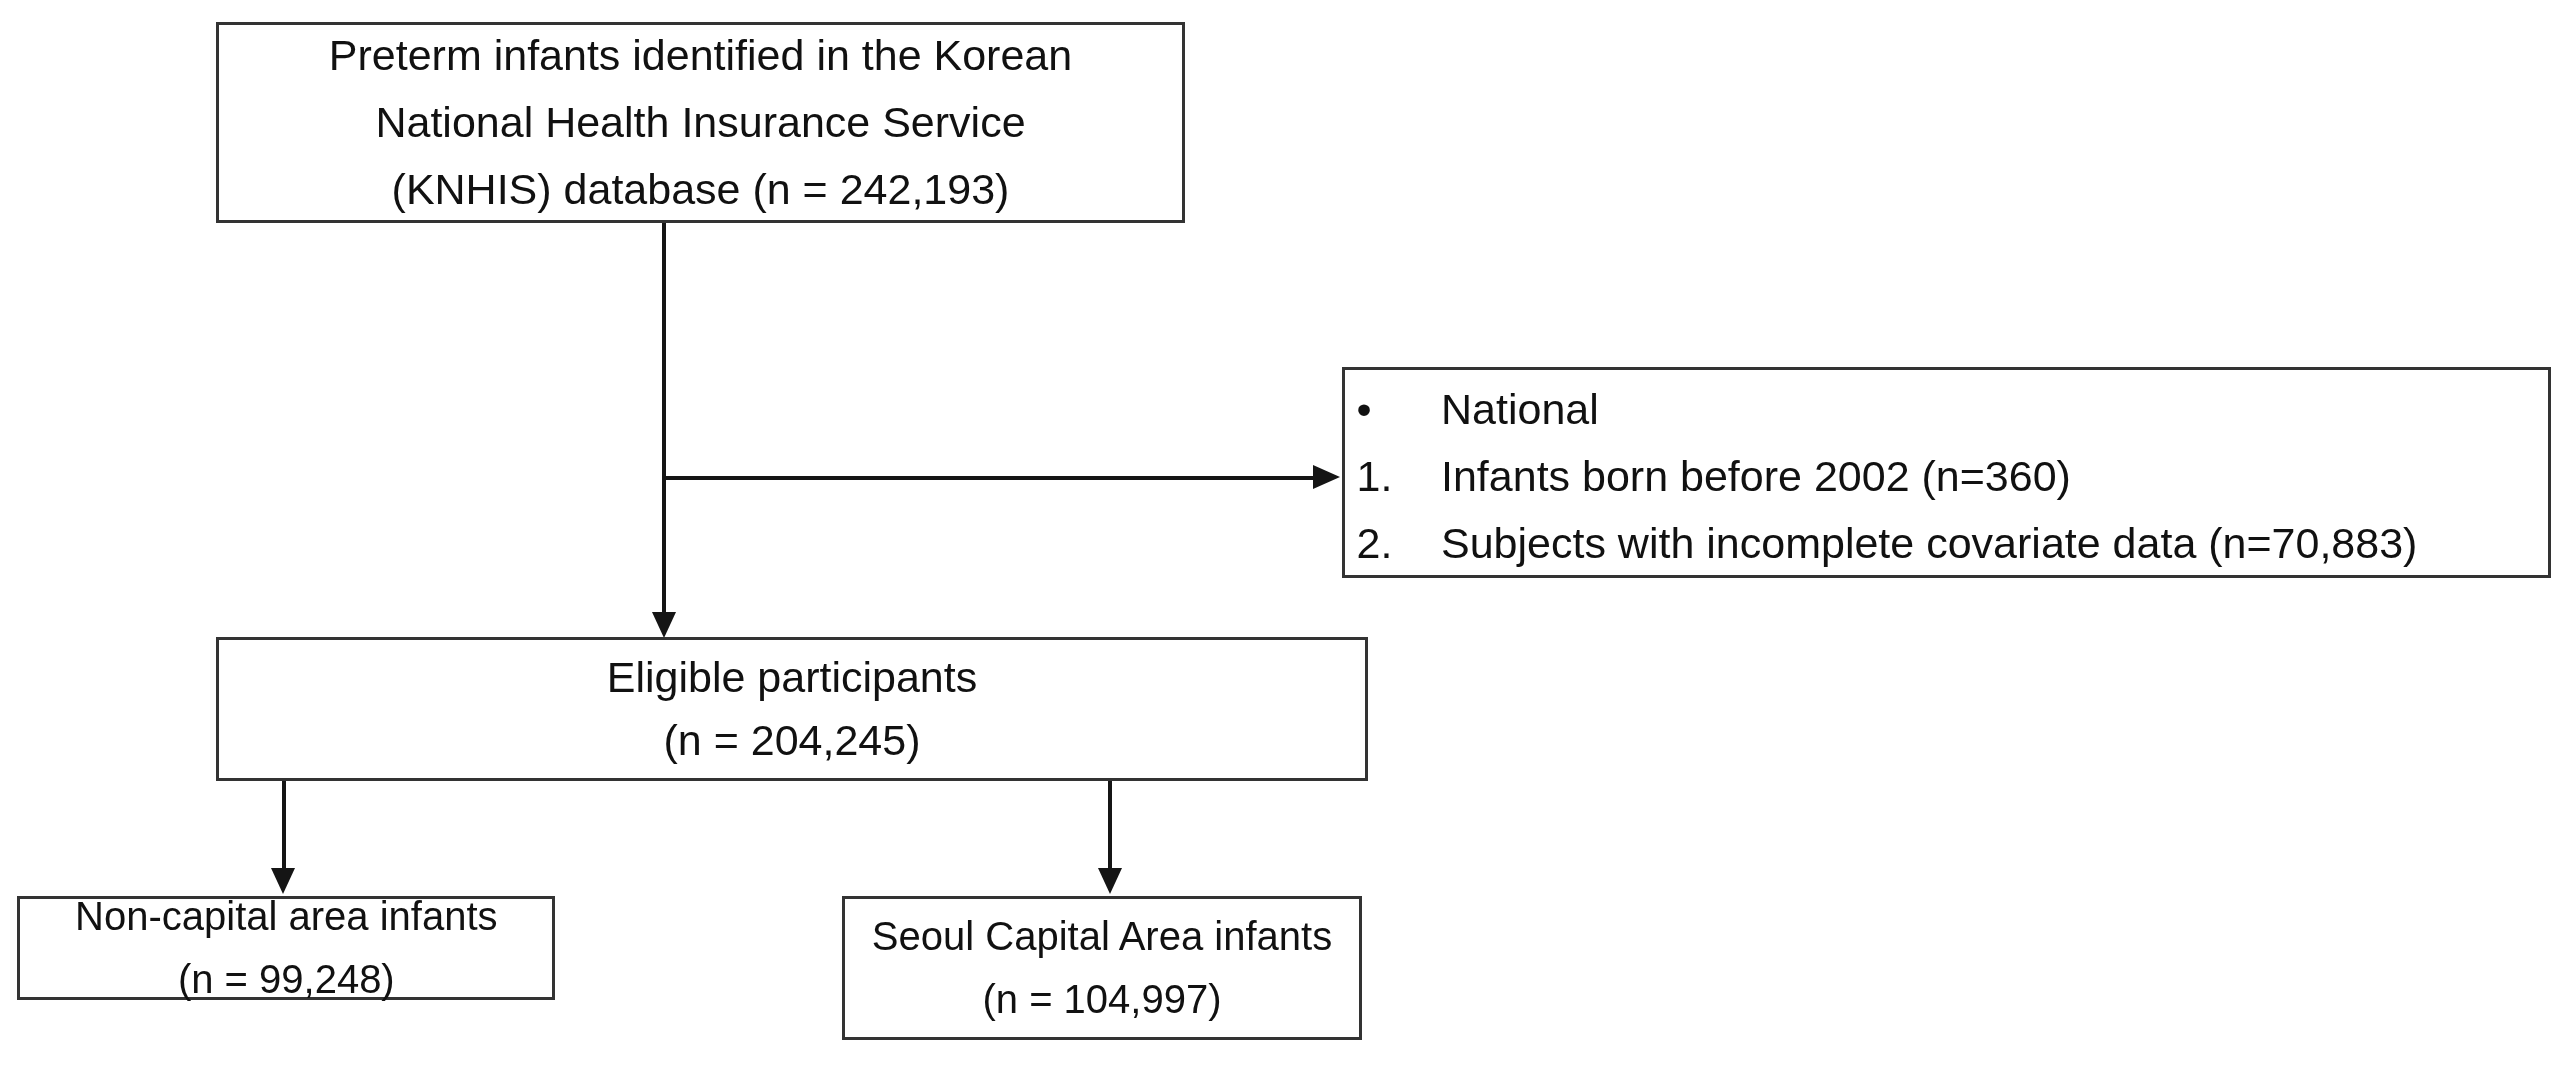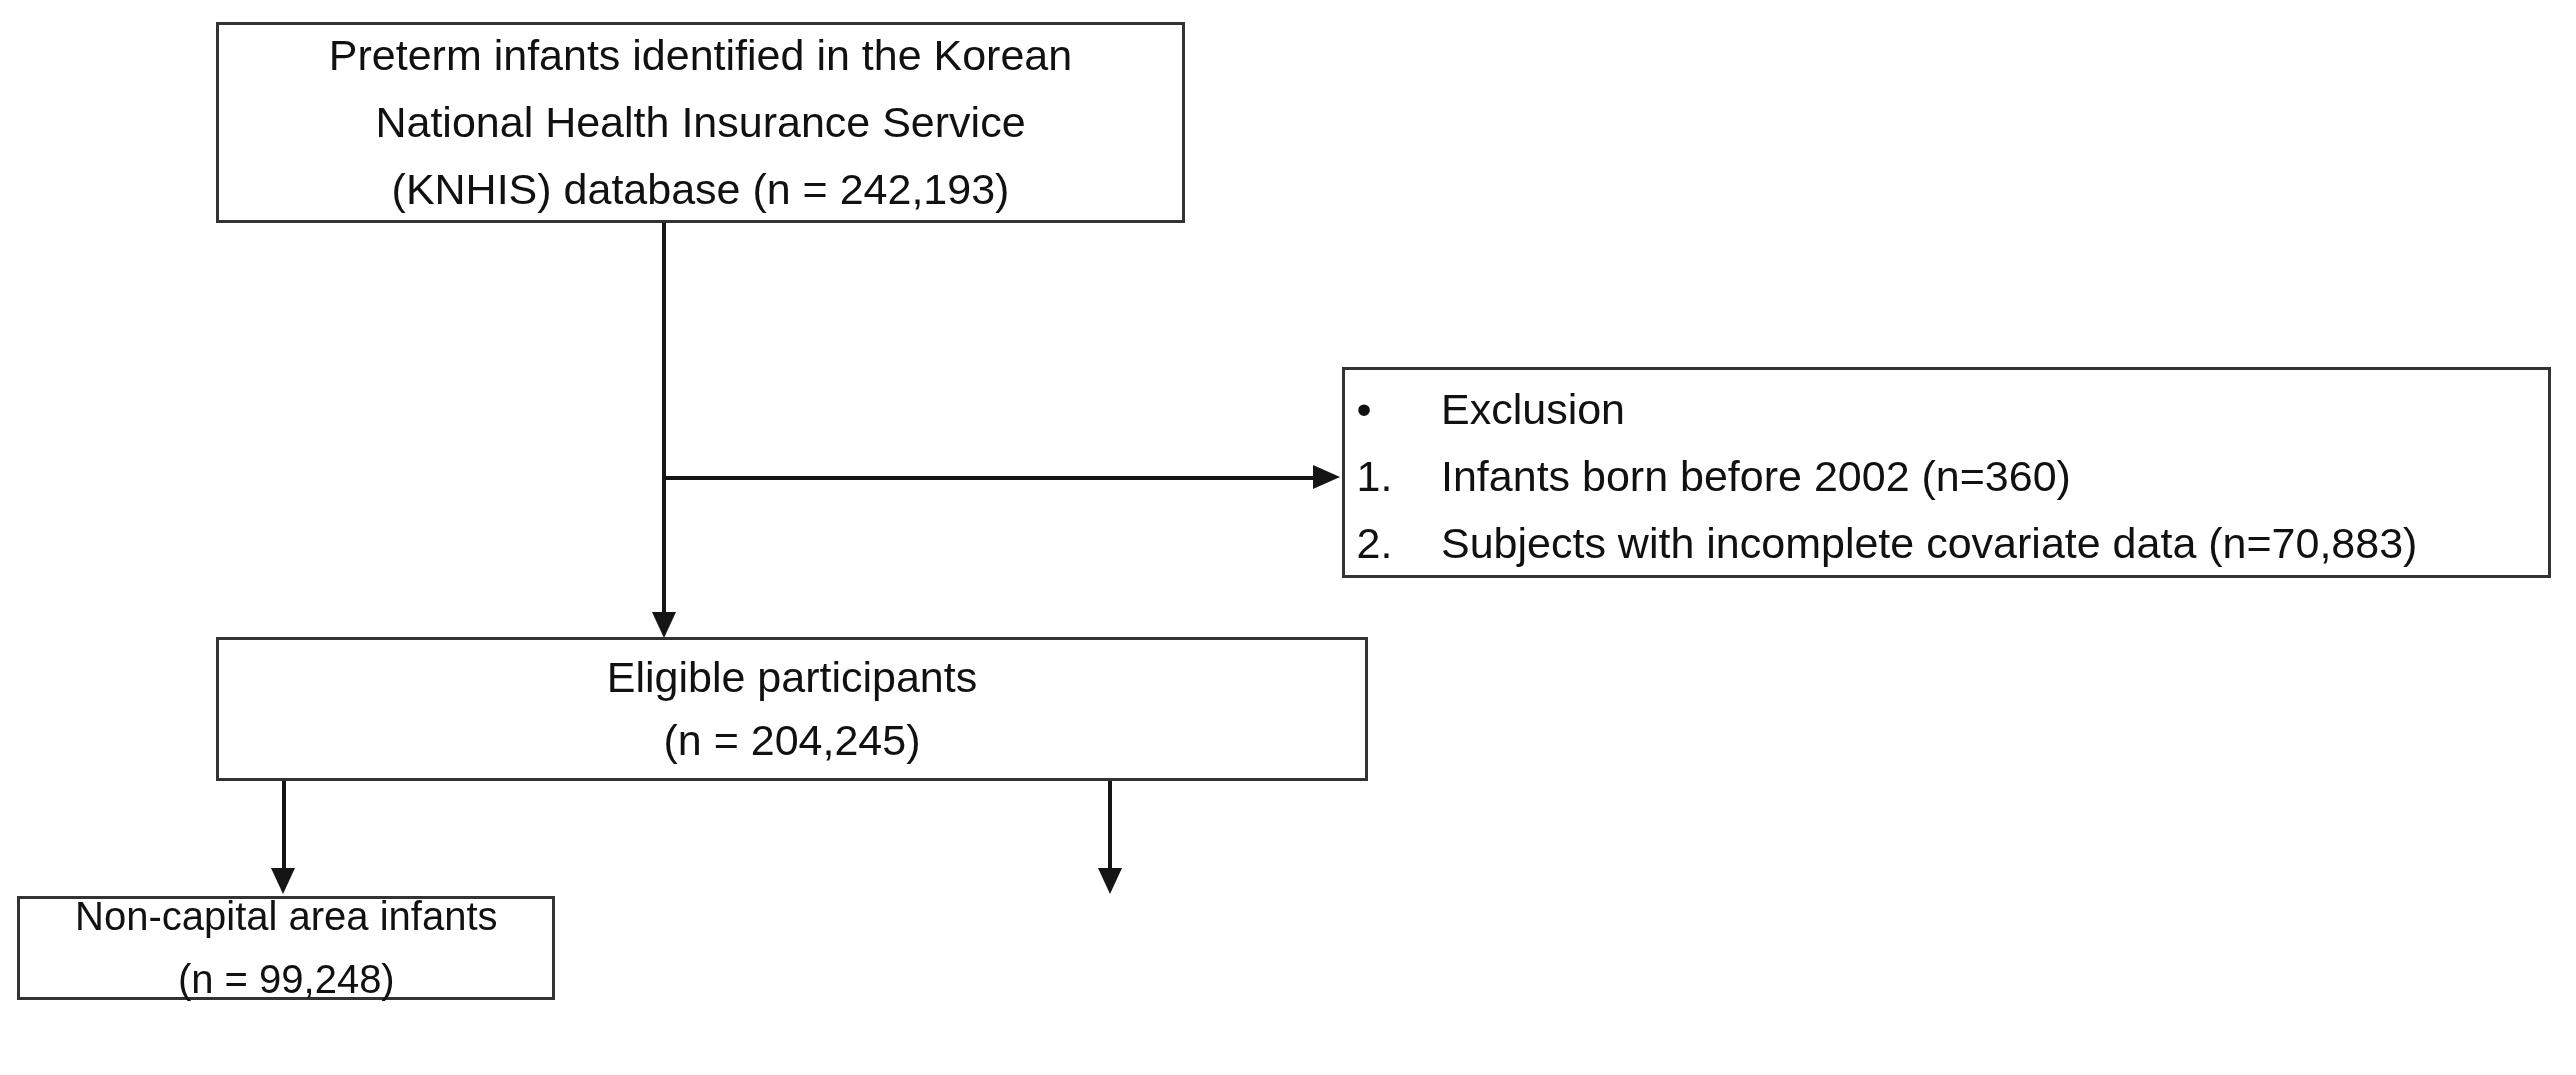--- a/index.html
+++ b/index.html
@@ -96,21 +96,21 @@
 
   <div class="line" style="left:662px; top:223px; width:3.8px; height:392px;"></div>
   <div class="arrow-down" style="left:652px; top:612px;"></div>
 
   <div class="line" style="left:664px; top:476px; width:650px; height:3.8px;"></div>
   <div class="arrow-right" style="left:1313px; top:465px;"></div>
 
   <div class="box" id="box-exclusion">
     <div class="excl-row">
       <span class="excl-marker">•</span>
-      <span class="excl-text">Exclusion</span>
+      <span class="excl-text">National</span>
     </div>
     <div class="excl-row">
       <span class="excl-marker">1.</span>
       <span class="excl-text">Infants born before 2002 (n=360)</span>
     </div>
     <div class="excl-row">
       <span class="excl-marker">2.</span>
       <span class="excl-text">Subjects with incomplete covariate data (n=70,883)</span>
     </div>
   </div>
@@ -124,15 +124,19 @@
   <div class="arrow-down" style="left:271px; top:868px;"></div>
 
   <div class="line" style="left:1108px; top:781px; width:3.8px; height:88px;"></div>
   <div class="arrow-down" style="left:1098px; top:868px;"></div>
 
   <div class="box" id="box-noncapital">
     <div class="txt">Non-capital area infants
 (n = 99,248)</div>
   </div>
 
+  <div class="box" id="box-seoul">
+    <div class="txt">Seoul Capital Area infants
+(n = 104,997)</div>
+  </div>
 
 </div>
 
 
 </body></html>

